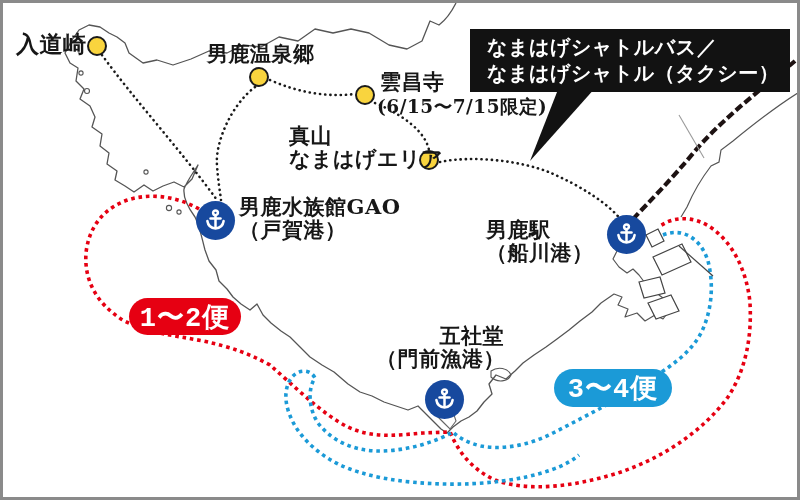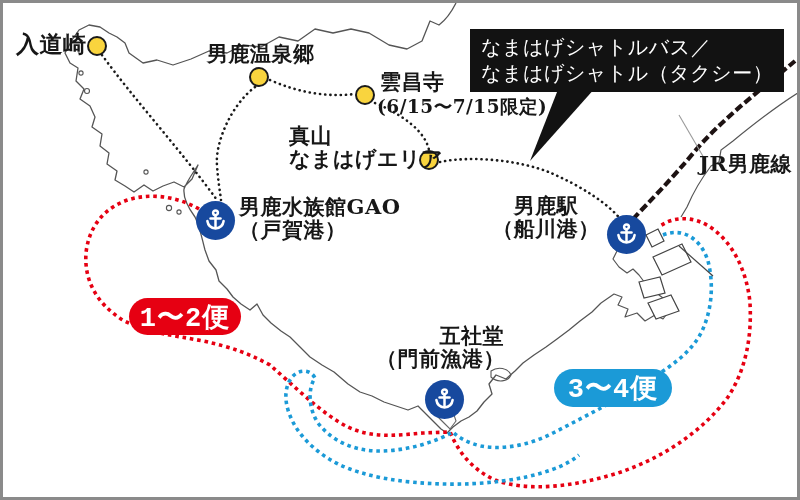--- a/index.html
+++ b/index.html
@@ -16,21 +16,21 @@
   .ycircle{
     position:absolute;width:20px;height:20px;border-radius:50%;
     background:#f9d43e;border:2.5px solid #1a1a1a;box-sizing:border-box;
   }
   .port{
     position:absolute;width:39px;height:39px;border-radius:50%;background:#17499e;
     display:flex;align-items:center;justify-content:center;
   }
   .callout{
     position:absolute;left:467px;top:26px;background:#121212;color:#ffffff;
-    padding:5px 11px 6px 11px;font-weight:400;font-size:20px;line-height:26px;
+    padding:5px 11px 6px 17px;font-weight:700;font-size:20px;line-height:26px;
     letter-spacing:0.5px;white-space:nowrap;
   }
   .pill{
     position:absolute;border-radius:19px;color:#ffffff;display:flex;
     align-items:center;justify-content:center;font-weight:700;font-size:27px;
     font-family:Liberation Mono, monospace;letter-spacing:1px;
   }
   .pill-red{left:126px;top:295px;width:112px;height:37px;background:#e60012;}
   .pill-blue{left:551px;top:366px;width:118px;height:38px;background:#1b9ad7;}
 </style>
@@ -147,29 +147,28 @@
   <div class="lbl" style="left:377px;top:67px;">雲昌寺</div>
   <div class="lbl" style="left:374px;top:92px;font-size:18.5px;">(6/15〜7/15限定)</div>
   <div class="lbl" style="left:236px;top:192px;">
     <div>男鹿水族館GAO</div>
     <div>（戸賀港）</div>
   </div>
   <div class="lbl" style="left:286px;top:121px;">
     <div>真山</div>
     <div>なまはげエリア</div>
   </div>
-  <div class="lbl" style="left:483px;top:191px;width:120px;text-align:center;">
+  <div class="lbl" style="left:483px;top:215px;width:120px;text-align:left;">
     <div>男鹿駅</div>
     <div>（船川港）</div>
   </div>
   <div class="lbl" style="left:373px;top:321px;width:128px;text-align:right;">
     <div>五社堂</div>
     <div>（門前漁港）</div>
   </div>
-  <div class="lbl" style="left:696px;top:149px;">JR男鹿線</div>
 
   <div class="callout">
     <div>なまはげシャトルバス／</div>
     <div>なまはげシャトル（タクシー）</div>
   </div>
 
   <div class="pill pill-red">1〜2便</div>
   <div class="pill pill-blue">3〜4便</div>
 
 </div>

